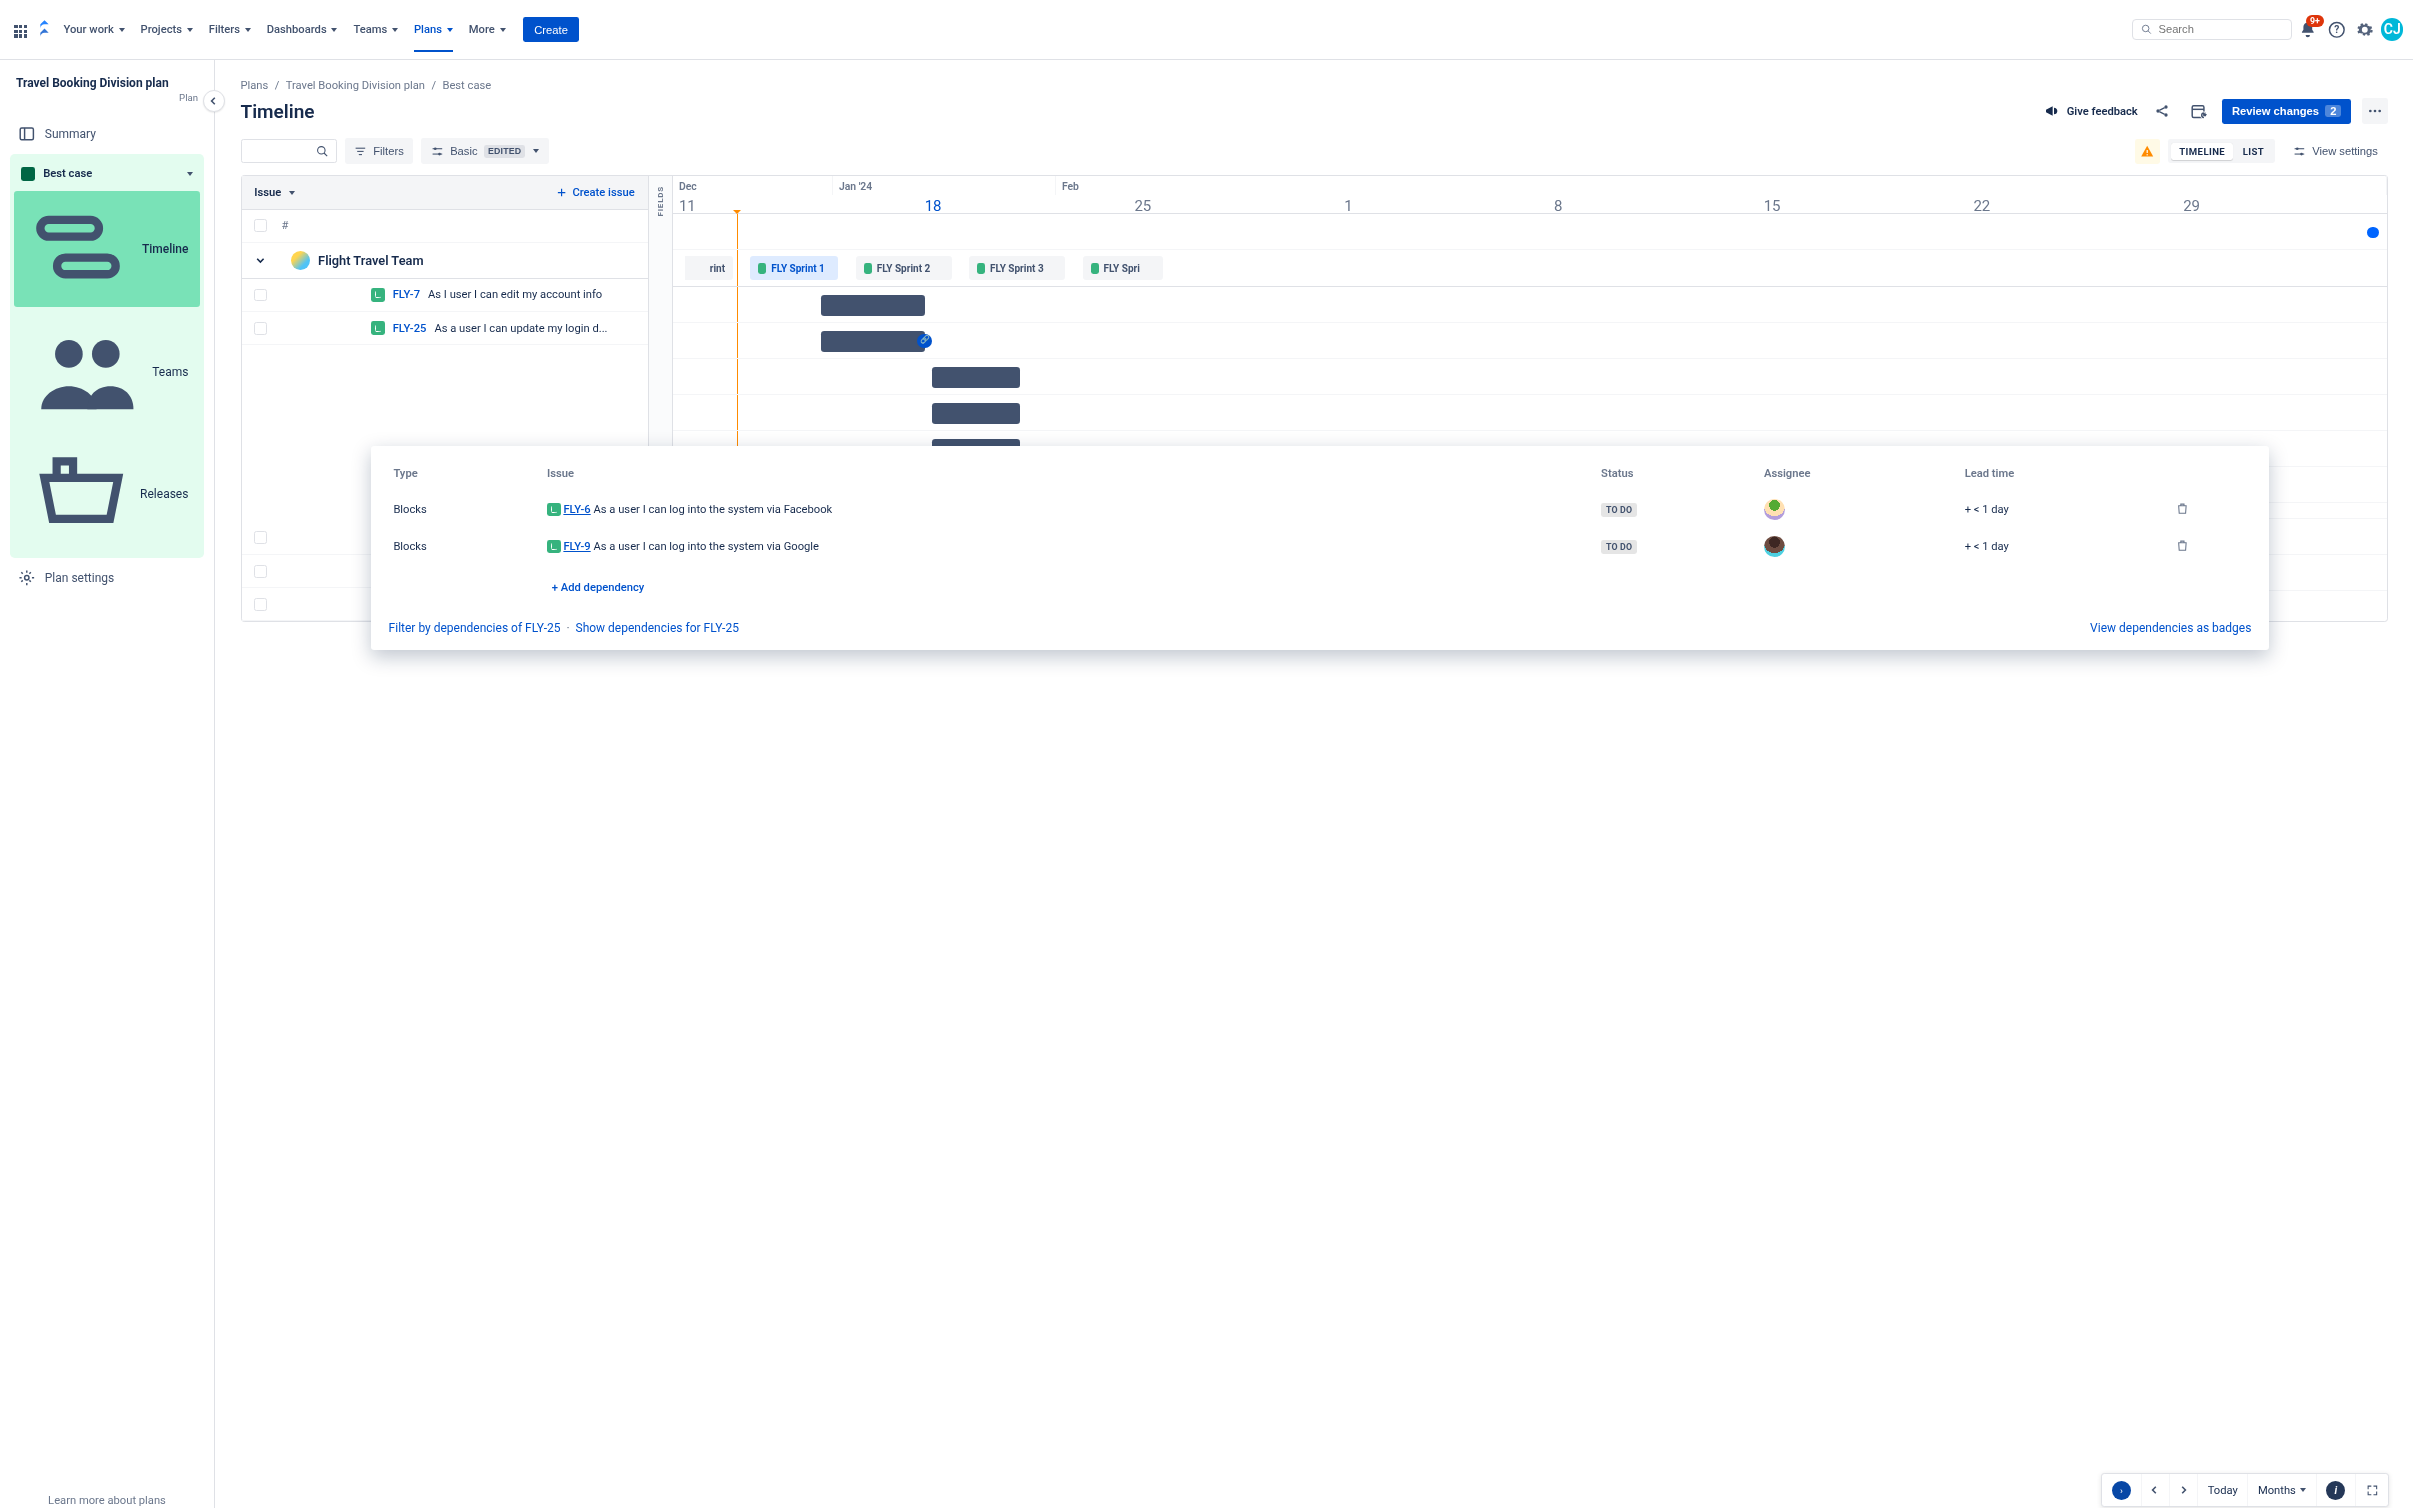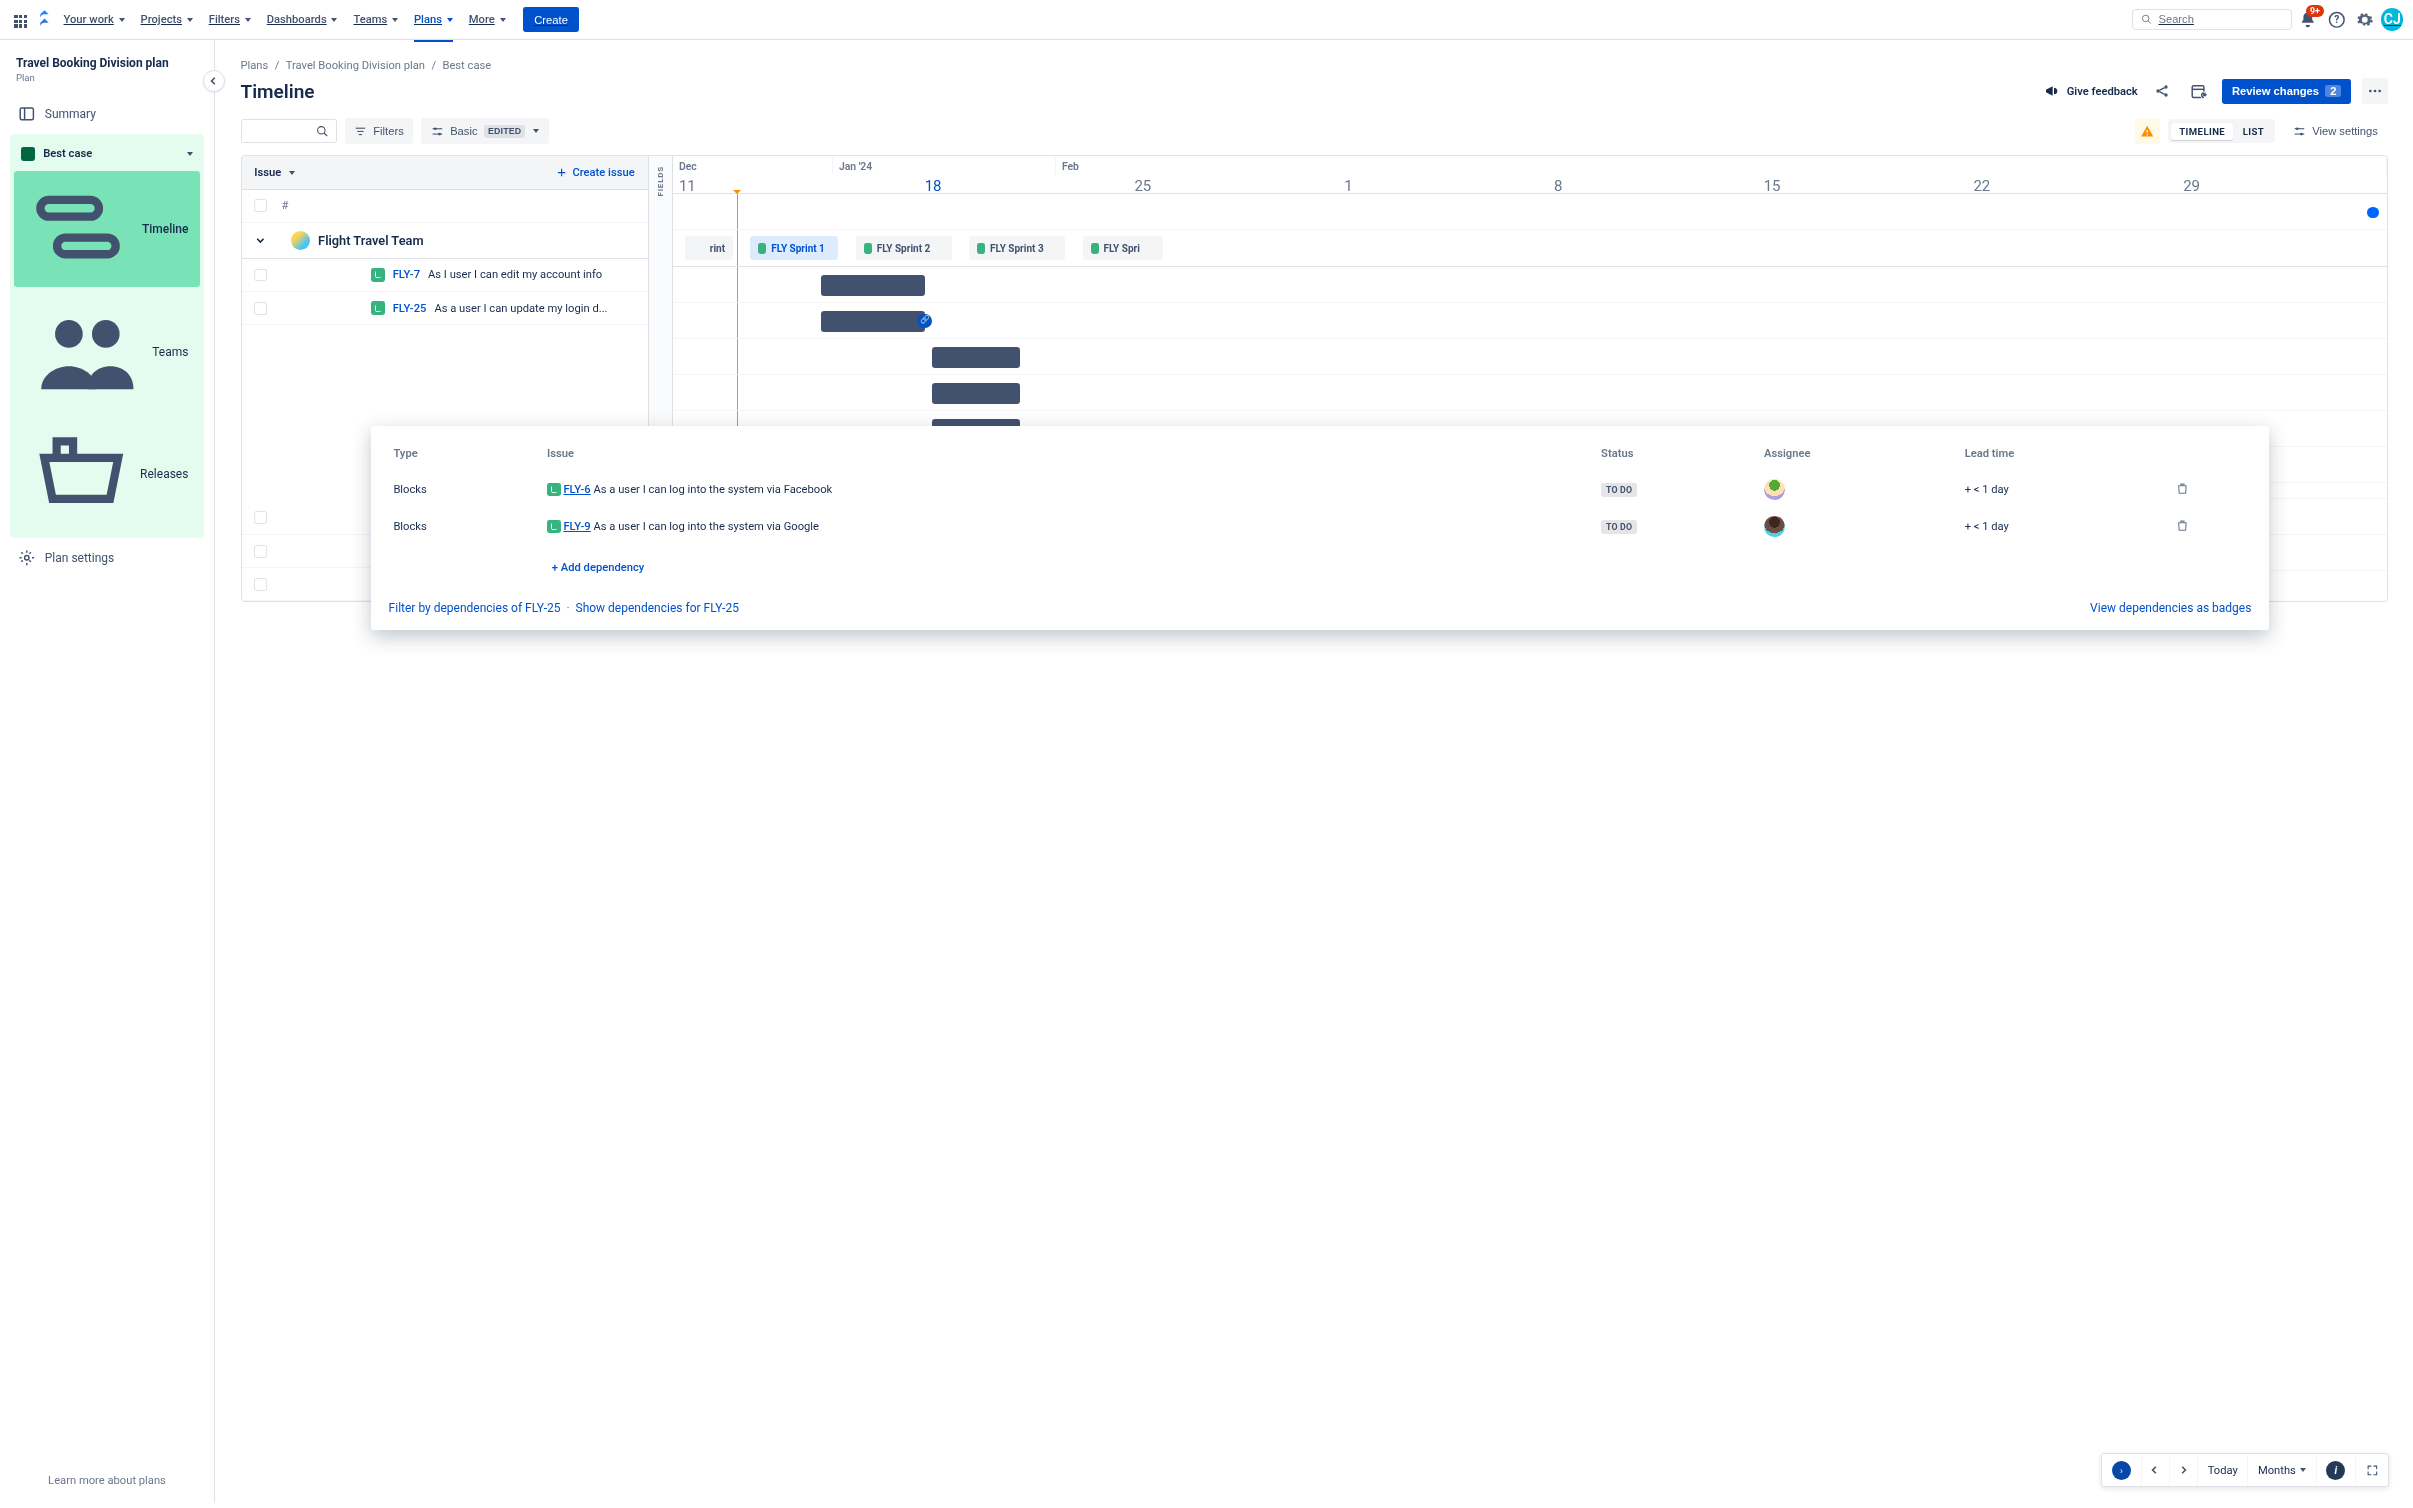--- a/index.html
+++ b/index.html
@@ -1,17 +1,17 @@
 <!DOCTYPE html>
 <html style="font-size:12.8px"><head>
 <meta charset="utf-8">
 <style>
 * { box-sizing: border-box; margin: 0; padding: 0; }
 body { font-family: -apple-system, BlinkMacSystemFont, "Segoe UI", Roboto, sans-serif; color: #172B4D; font-size: 11.2px; background: #fff; overflow: hidden; }
-.topnav { height: 40px; border-bottom: 1.6px solid #dfe1e6; display: flex; align-items: center; padding: 0 9.6px; gap: 3.2px; text-decoration: underline; }
+.topnav { height: 60px; border-bottom: 1.6px solid #dfe1e6; display: flex; align-items: center; padding: 0 9.6px; gap: 3.2px; }
 .topnav .apps { width: 19px; height: 19px; padding: 4.8px; cursor: pointer; margin-right: 3.2px; }
 .grid9 { display: grid; grid-template-columns: repeat(3,3.2px); grid-template-rows: repeat(3,3.2px); gap: 1.6px; }
 .grid9 span { background: #42526E; width: 3.2px; height: 3.2px; }
 .logo-jira svg { width: 19px; height: 19px; }
 .nav-item { display: flex; align-items: center; padding: 4.8px 6.4px; border-radius: 2.4px; cursor: pointer; font-weight: 500; color: #42526E; gap: 3.2px; }
 .nav-item.active { color: #0052CC; position: relative; }
 .nav-item.active::after { content:""; position:absolute; bottom:-11.2px; left:6.4px; right:6.4px; height:2.4px; background:#0052CC; }
 .chev { width:0; height:0; border-left:3.2px solid transparent; border-right:3.2px solid transparent; border-top:4px solid #42526E; margin-left:1.6px; }
 .nav-item.active .chev { border-top-color:#0052CC; }
 .create-btn { background:#0052CC; color:#fff; border:none; padding:6.4px 11.2px; border-radius:2.4px; font-weight:500; cursor:pointer; font-size:11.2px; margin-left:8px; }
@@ -19,21 +19,21 @@
 .search-box { display:flex; align-items:center; border:1.6px solid #dfe1e6; border-radius:4px; padding:3.2px 8px; width:160px; color:#6B778C; gap:6.4px; }
 .search-box input { border:none; outline:none; font-size:11.2px; width:100%; color:#172B4D; }
 .icon-btn { width:25.5px; height:25.5px; display:flex; align-items:center; justify-content:center; cursor:pointer; border-radius:50%; color:#42526E; position:relative; }
 .badge-red { position:absolute; top:-1.6px; right:-3.2px; background:#DE350B; color:#fff; font-size:8.8px; border-radius:8px; padding:0.8px 4px; font-weight:700; }
 .avatar-cj { width:22.3px; height:22.3px; border-radius:50%; background:#00B8D9; color:#fff; display:flex; align-items:center; justify-content:center; font-size:14px; font-weight:600; }
 
 .layout { display:flex; height: calc(100vh - 45px); }
 .sidebar { width:215px; border-right:1.6px solid #dfe1e6; padding:16px 6.4px 6.4px 6.4px; position:relative; }
 .collapse-handle { position:absolute; right:-11.2px; top:30px; width:22.3px; height:22.3px; border-radius:50%; background:#fff; border:0.8px solid #dfe1e6; display:flex; align-items:center; justify-content:center; cursor:pointer; box-shadow:0 0.8px 1.6px rgba(0,0,0,.1);}
 .side-title { font-size:12px; font-weight:700; padding:0 9.6px; }
-.side-sub { font-size:9.6px; color:#6B778C; padding:1.6px 9.6px 14.4px; }
+.side-sub { font-size:9.6px; color:#6B778C; padding:1.6px 9.6px 14.4px;text-align:right; }
 .side-item { display:flex; align-items:center; gap:9.6px; padding:8px 11.2px; border-radius:3.2px; cursor:pointer; color:#42526E; font-size:12px; }
 .side-item svg { width:17.6px; height:17.6px; }
 .scenario-block { background:#E3FCEF; border-radius:4.8px; padding:4.8px 0; margin:3.2px 3.2px; }
 .scenario-head { display:flex; align-items:center; gap:8px; padding:8px 11.2px; font-weight:600; color:#172B4D; }
 .scenario-head .sq { width:14.4px; height:14.4px; background:#006644; border-radius:2.4px; }
 .scenario-head .chev { margin-left:auto; }
 .scenario-item { display:flex; align-items:center; gap:9.6px; padding:8px 11.2px 8px 17.6px; border-radius:3.2px; cursor:pointer; color:#172B4D; font-size:12px; margin:1.6px 4.8px; }
 .scenario-item.active { background:#79E2B7; font-weight:500; }
 .side-foot { position:absolute; bottom:16px; left:0; right:0; text-align:center; color:#6B778C; font-size:11.2px; }
 

